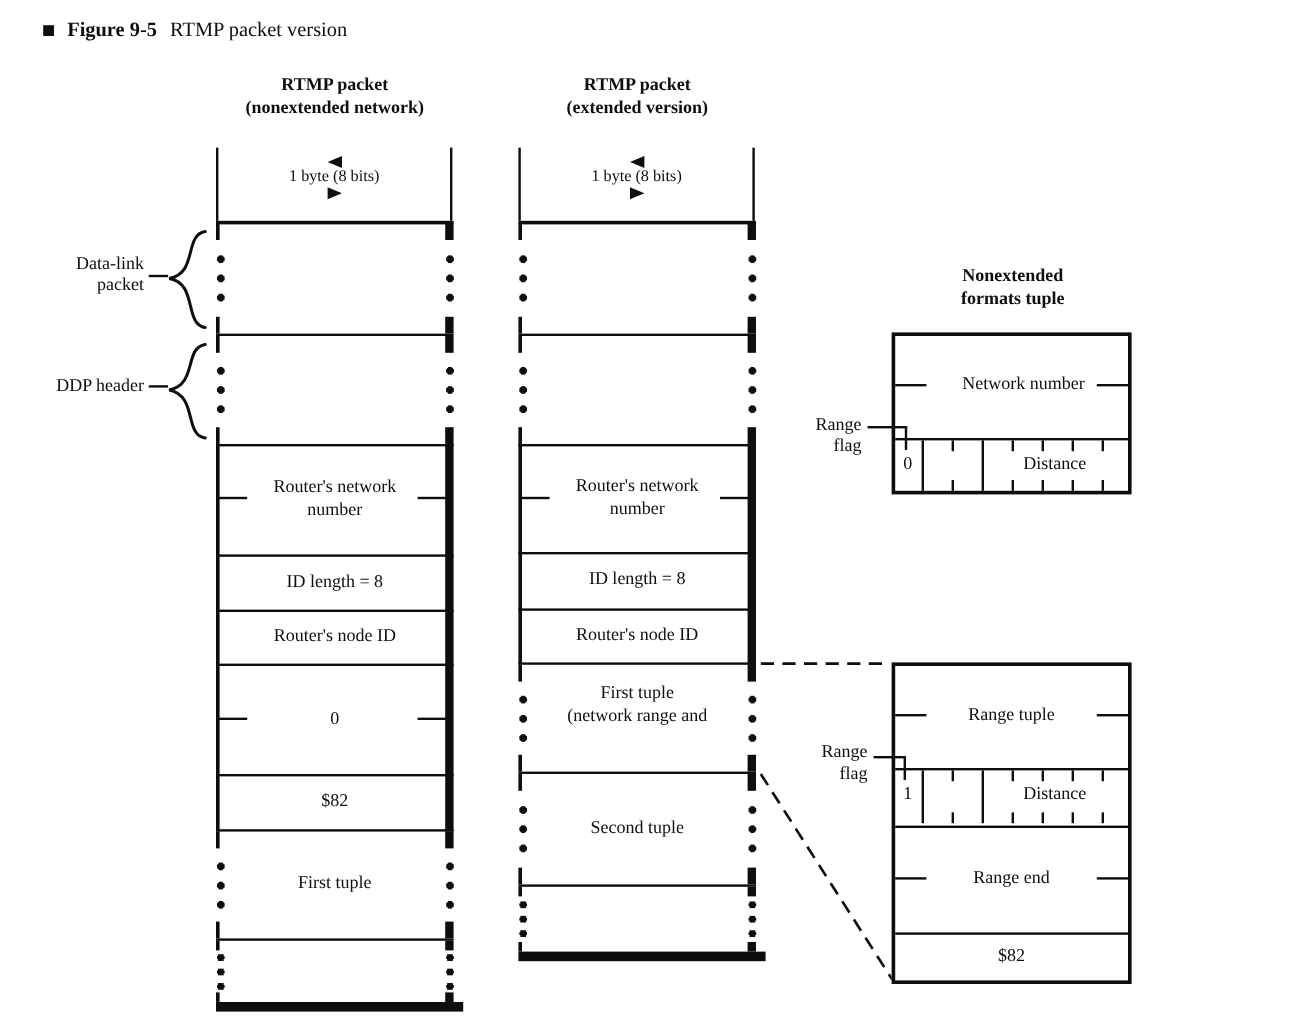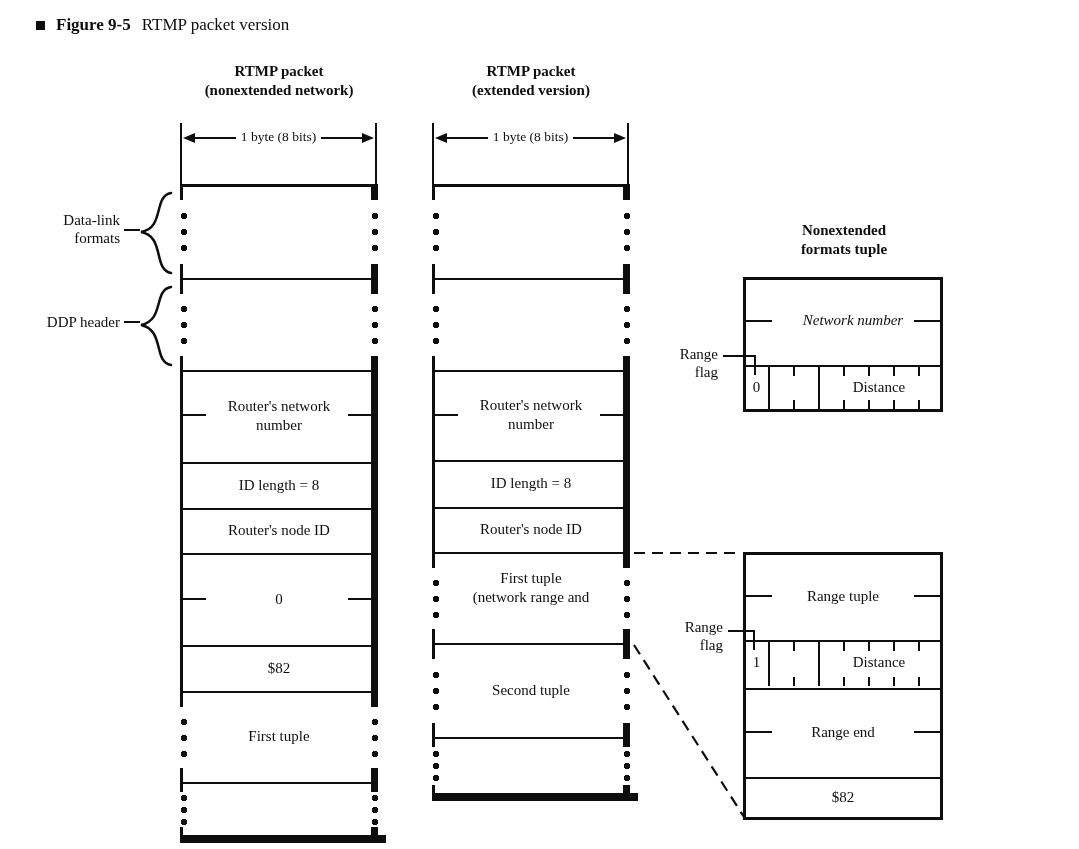--- a/index.html
+++ b/index.html
@@ -18,21 +18,21 @@
   .dots{width:8px;height:48px;top:50%;margin-top:-24px;
         background-image:radial-gradient(circle 3.2px at 4px 8px,#0e0e0e 98%,transparent 100%);
         background-size:8px 16px;background-repeat:repeat-y;}
   .short .stub,.short .stubT{height:8px;}
   .short .dots{height:36px;margin-top:-18px;
         background-image:radial-gradient(circle 3.2px at 4px 6px,#0e0e0e 98%,transparent 100%);
         background-size:8px 12px;}
   .box{position:absolute;box-sizing:border-box;border:3px solid #0e0e0e;background:#fff;}
   .btick{position:absolute;width:2px;height:9px;background:#0e0e0e;}
   .mtick{position:absolute;height:2px;width:26px;background:#0e0e0e;}
-  .arrowwrap{position:absolute;display:flex;align-items:center;}
+  .arrowwrap{position:absolute;display:flex;align-items:center;flex-direction:column;}
   .aline{flex:1;height:2px;background:#0e0e0e;}
   .atext{font-size:13.5px;padding:0 5px;white-space:nowrap;transform:translateY(-1px);}
   .triL{width:0;height:0;border:5px solid transparent;border-left:0;border-right:12px solid #0e0e0e;}
   .triR{width:0;height:0;border:5px solid transparent;border-right:0;border-left:12px solid #0e0e0e;}
   .caption{position:absolute;left:36px;top:15px;display:flex;align-items:center;gap:11px;font-size:17px;}
   .bullet{width:9px;height:9px;background:#0e0e0e;}
   .overlay{position:absolute;left:0;top:0;pointer-events:none;}
 </style>
 </head>
 <body>
@@ -118,21 +118,21 @@
   <div class="lbl" style="left:180px;top:590px;width:198px;">0</div>
   <div class="lbl" style="left:180px;top:659px;width:198px;">$82</div>
   <div class="lbl" style="left:180px;top:727px;width:198px;">First tuple</div>
   <div class="mtick" style="left:182px;top:414px;width:24px;"></div>
   <div class="mtick" style="left:348px;top:414px;width:24px;"></div>
   <div class="mtick" style="left:182px;top:598px;width:24px;"></div>
   <div class="mtick" style="left:348px;top:598px;width:24px;"></div>
 
   <div class="rlabel" style="left:30px;top:212px;width:90px;">
     <span style="display:block">Data-link</span>
-    <span style="display:block">formats</span>
+    <span style="display:block">packet</span>
   </div>
   <div class="hl" style="left:124px;top:229px;width:16px;"></div>
   <div class="rlabel" style="left:20px;top:314px;width:100px;">DDP header</div>
   <div class="hl" style="left:124px;top:321px;width:16px;"></div>
 
   <div class="lbl bold" style="left:421px;top:62px;width:220px;">
     <span style="display:block">RTMP packet</span>
     <span style="display:block">(extended version)</span>
   </div>
   <div class="vl" style="left:432px;top:123px;height:61px;width:2px;"></div>
@@ -220,21 +220,21 @@
   <div class="btick" style="left:793px;top:367px;"></div>
   <div class="btick" style="left:843px;top:367px;"></div>
   <div class="btick" style="left:868px;top:367px;"></div>
   <div class="btick" style="left:893px;top:367px;"></div>
   <div class="btick" style="left:918px;top:367px;"></div>
   <div class="btick" style="left:793px;top:400px;"></div>
   <div class="btick" style="left:843px;top:400px;"></div>
   <div class="btick" style="left:868px;top:400px;"></div>
   <div class="btick" style="left:893px;top:400px;"></div>
   <div class="btick" style="left:918px;top:400px;"></div>
-  <div class="lbl" style="left:743px;top:311px;width:220px;font-style:italic;">Network number</div>
+  <div class="lbl" style="left:743px;top:311px;width:220px;">Network number</div>
   <div class="mtick" style="left:746px;top:320px;"></div>
   <div class="mtick" style="left:914px;top:320px;"></div>
   <div class="lbl" style="left:744px;top:378px;width:25px;">0</div>
   <div class="lbl" style="left:818px;top:378px;width:122px;">Distance</div>
   <div class="rlabel" style="left:632px;top:346px;width:86px;">
     <span style="display:block">Range</span>
     <span style="display:block">flag</span>
   </div>
   <div class="hl" style="left:723px;top:355px;width:33px;"></div>
   <div class="vl" style="left:754px;top:355px;width:2px;height:20px;"></div>

